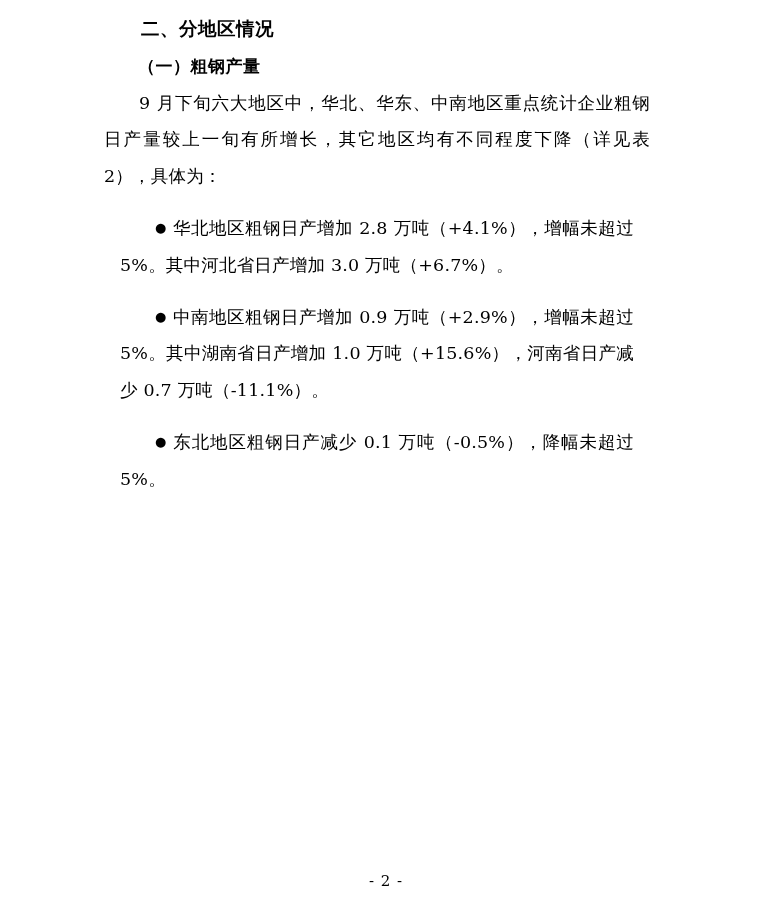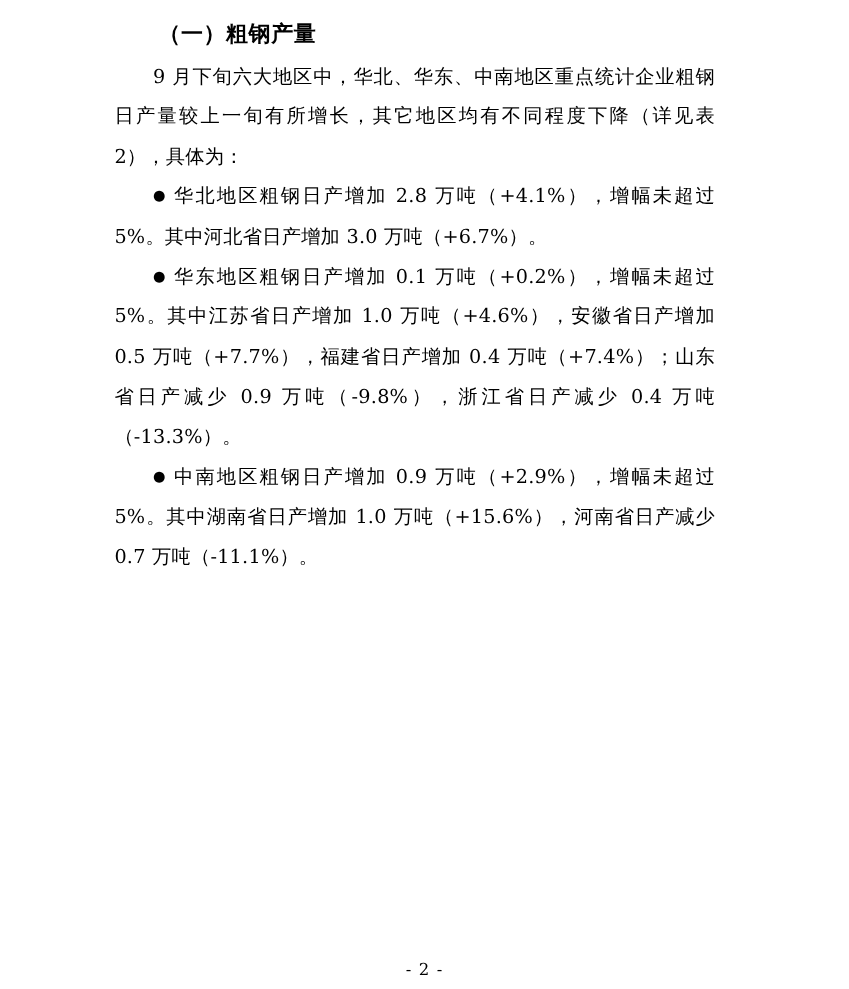--- a/index.html
+++ b/index.html
@@ -31,42 +31,42 @@
   .heading1 {
     font-size: 18.5px;
     font-weight: bold;
     line-height: 2.0;
     letter-spacing: 0.5px;
     text-indent: 2em;
     margin: 0 0 2px 0;
     font-family: "DejaVu Sans", "Liberation Sans", sans-serif;
   }
   .heading2 {
-    font-size: 20px;
+    font-size: 17px;
     font-weight: bold;
     line-height: 2.0;
     letter-spacing: 0.5px;
     text-indent: 2em;
     margin: 0 0 2px 0;
     font-family: "DejaVu Sans", "Liberation Sans", sans-serif;
   }
   .para {
     font-size: 17.5px;
     line-height: 2.08;
     text-indent: 2em;
     margin: 0;
     text-align: justify;
     text-justify: inter-ideograph;
     letter-spacing: 0.2px;
   }
   .bullet-para {
     font-size: 17.5px;
     line-height: 2.08;
     text-indent: 2em;
-    margin: 0;
+    margin: 16px;
     text-align: justify;
     text-justify: inter-ideograph;
     letter-spacing: 0.2px;
   }
   .bullet-dot {
     font-size: 13px;
     vertical-align: 2px;
     padding-right: 6px;
   }
   .footer {
@@ -78,30 +78,31 @@
     font-size: 15px;
     letter-spacing: 1px;
   }
 </style>
 </head>
 <body>
 
 <div class="page">
   <div class="content">
 
+    <h1 class="heading1">二、分地区情况</h1>
 
     <h2 class="heading2">（一）粗钢产量</h2>
 
     <p class="para">9 月下旬六大地区中，华北、华东、中南地区重点统计企业粗钢日产量较上一旬有所增长，其它地区均有不同程度下降（详见表 2），具体为：</p>
 
     <p class="bullet-para"><span class="bullet-dot">●</span><span>华北地区粗钢日产增加 2.8 万吨（+4.1%），增幅未超过 5%。其中河北省日产增加 3.0 万吨（+6.7%）。</span></p>
 
-    <p class="bullet-para"><span class="bullet-dot">●</span><span>华东地区粗钢日产增加 0.1 万吨（+0.2%），增幅未超过 5%。其中江苏省日产增加 1.0 万吨（+4.6%），安徽省日产增加 0.5 万吨（+7.7%），福建省日产增加 0.4 万吨（+7.4%）；山东省日产减少 0.9 万吨（-9.8%），浙江省日产减少 0.4 万吨（-13.3%）。</span></p>
 
     <p class="bullet-para"><span class="bullet-dot">●</span><span>中南地区粗钢日产增加 0.9 万吨（+2.9%），增幅未超过 5%。其中湖南省日产增加 1.0 万吨（+15.6%），河南省日产减少 0.7 万吨（-11.1%）。</span></p>
 
 
+    <p class="bullet-para"><span class="bullet-dot">●</span><span>东北地区粗钢日产减少 0.1 万吨（-0.5%），降幅未超过 5%。</span></p>
 
 
   </div>
 
   <div class="footer">- 2 -</div>
 </div>
 
 </body></html>

